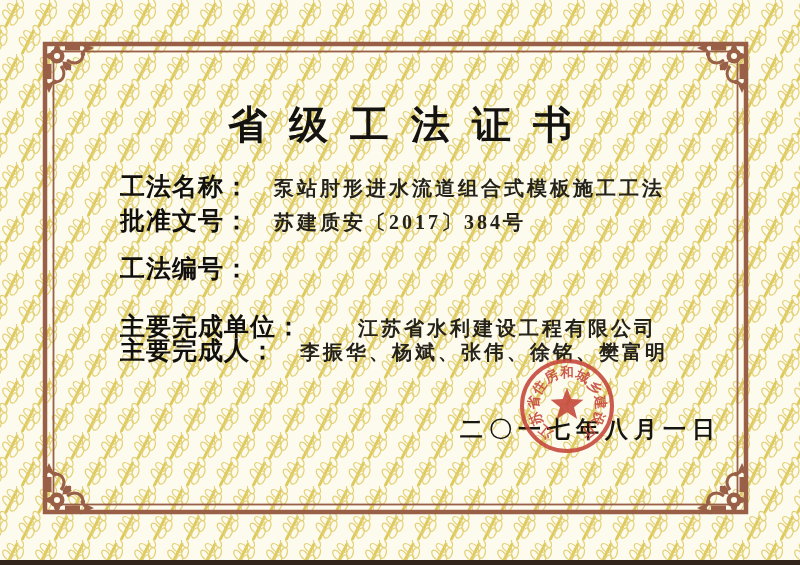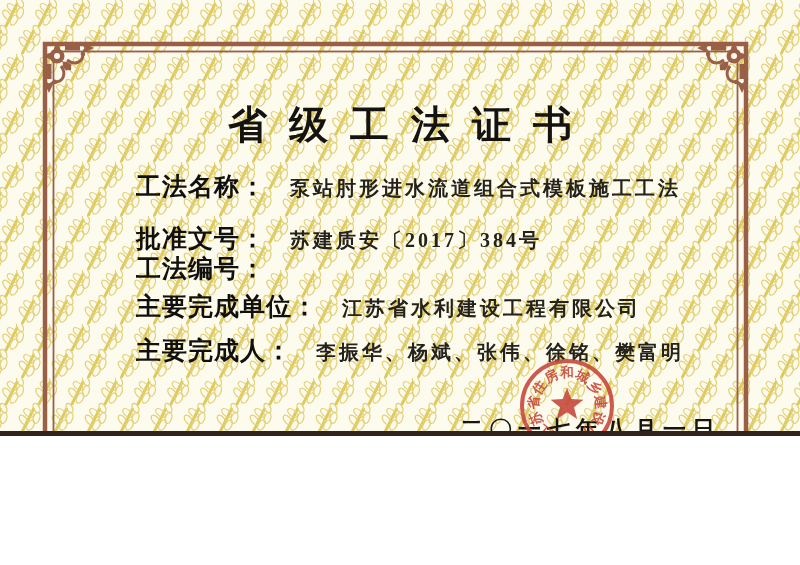--- a/index.html
+++ b/index.html
@@ -1,47 +1,47 @@
 <!DOCTYPE html>
 <html><head>
 <meta charset="utf-8">
 <style>
   html,body{margin:0;padding:0;}
   .page{
     position:relative;
-    width:800px;height:436px;
+    width:800px;height:565px;
     overflow:hidden;
     background:#fdfbee;
     font-family:"Liberation Serif","DejaVu Serif",serif;
   }
   .bg-svg,.frame-svg{position:absolute;left:0;top:0;width:800px;height:565px;}
   .bg-svg{z-index:0;}
   .frame-svg{z-index:1;}
   .content{position:absolute;left:0;top:0;width:800px;height:565px;z-index:2;}
   .title{
     position:absolute;left:0;right:0;top:98px;
     text-align:center;
     font-size:39px;font-weight:900;color:#15130f;
     letter-spacing:22px;text-indent:22px;
     white-space:nowrap;
   }
   .field{
     position:absolute;left:120px;
     display:flex;align-items:baseline;white-space:nowrap;
   }
   .field .label{
-    font-size:25px;font-weight:900;color:#12100c;letter-spacing:1px;margin-left:16px;
+    font-size:25px;font-weight:900;color:#12100c;letter-spacing:1px;
   }
   .field .value{
     margin-left:24px;font-size:20px;color:#252219;letter-spacing:3px;font-weight:600;
   }
   .field.f1{top:170px;}
-  .field.f2{top:222px;justify-content:space-between;}
+  .field.f2{top:204px;justify-content:space-between;}
   .field.f3{top:252px;}
-  .field.f4{top:290px;}
+  .field.f4{top:310px;gap:32px;}
   .field.f5{top:334px;text-align:center;}
   .field.f3 .value{letter-spacing:1.5px;font-size:21px;}
   .date{
     position:absolute;left:460px;top:414px;
     font-size:23px;font-weight:700;color:#17150f;
     letter-spacing:6px;white-space:nowrap;z-index:3;
   }
   .seal-svg{
     position:absolute;left:487px;top:326px;width:160px;height:160px;z-index:4;
   }

